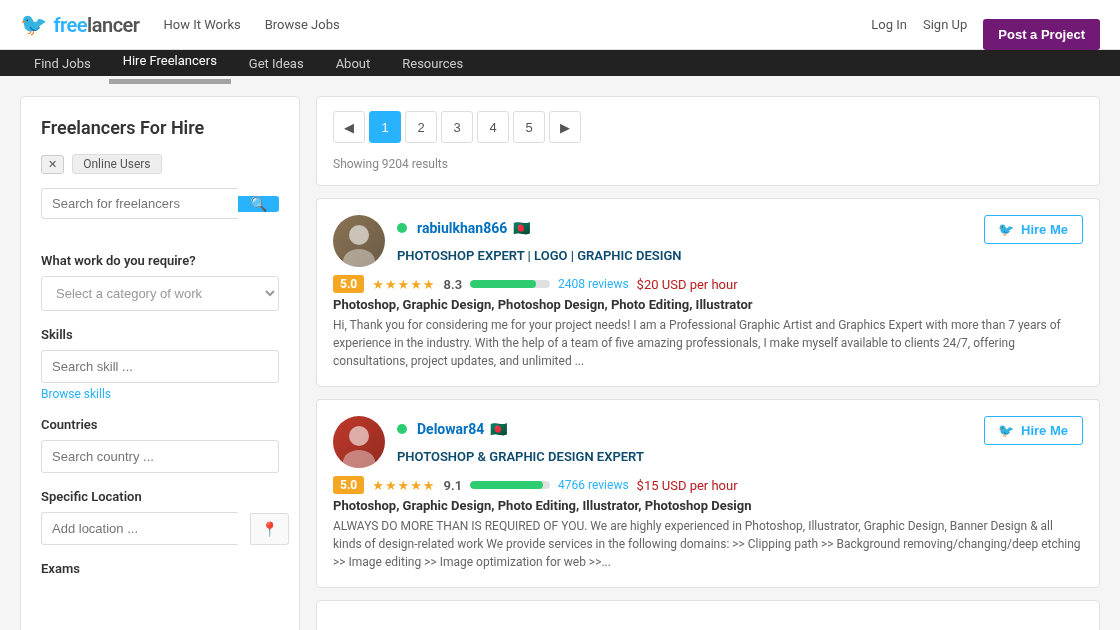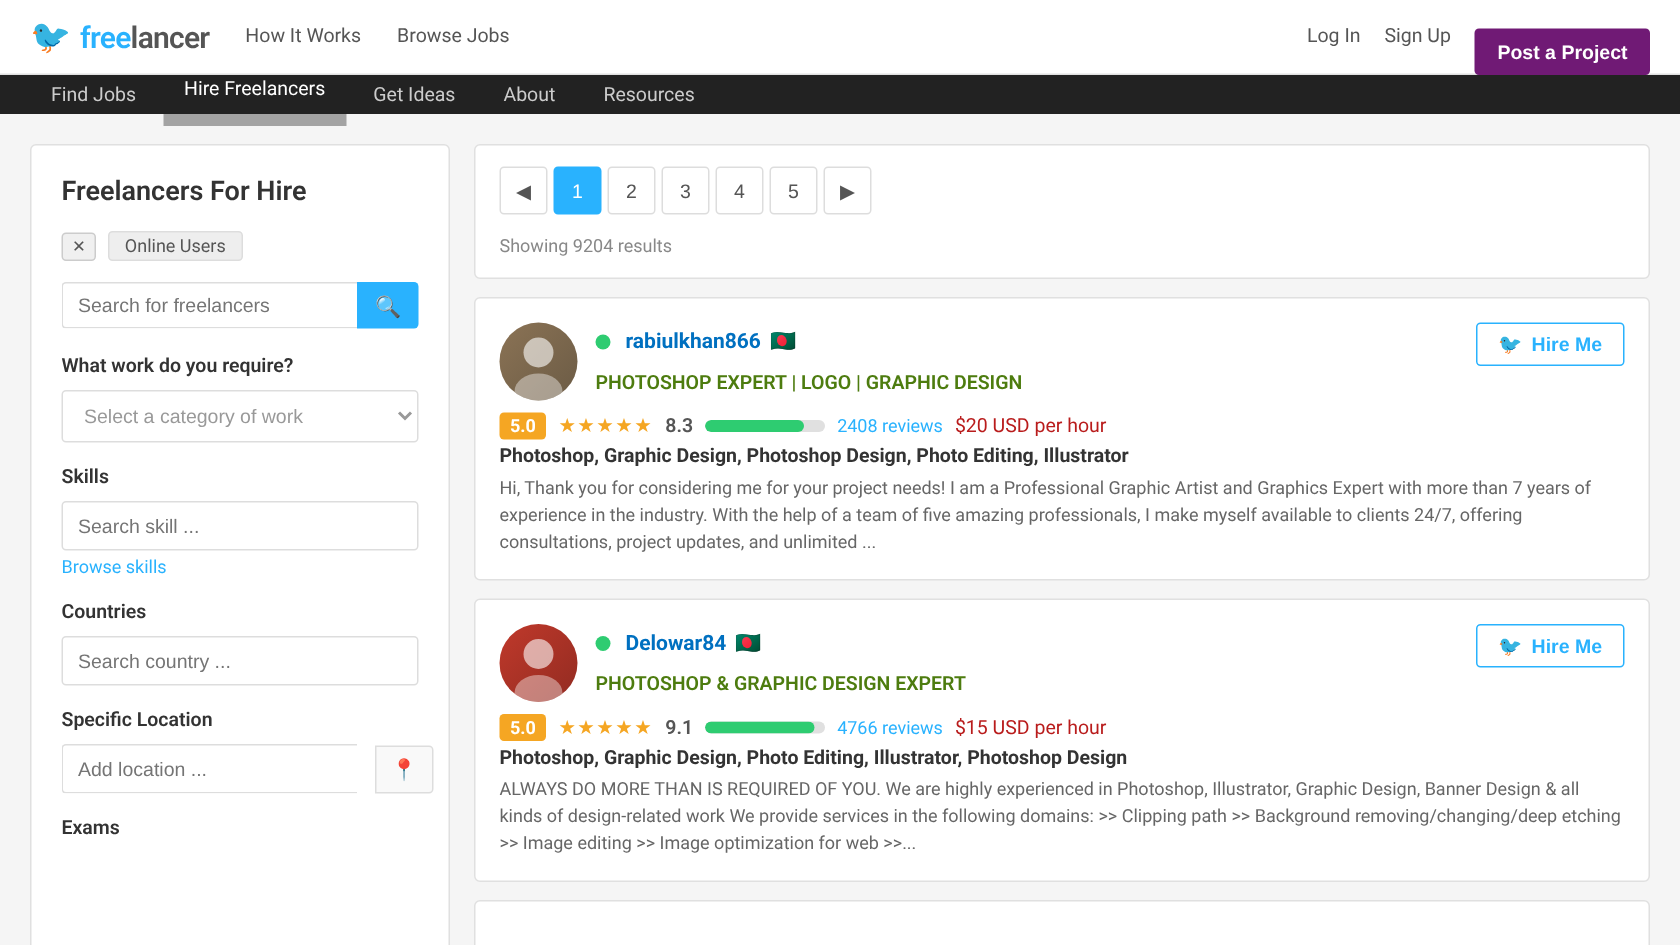--- a/index.html
+++ b/index.html
@@ -14,33 +14,33 @@
     .logo-text span { color: #29b2fe; }
     .top-nav-link { color: #555; text-decoration: none; font-size: 13px; }
     .top-nav-right { display: flex; align-items: center; gap: 16px; }
     .btn-login { color: #555; text-decoration: none; font-size: 13px; }
     .btn-signup { color: #555; text-decoration: none; font-size: 13px; }
     .btn-post { background: #701a75; color: #fff; padding: 8px 15px; border-radius: 3px; font-size: 13px; font-weight: 600; text-decoration: none; border: none; cursor: pointer; margin-top: 20px; }
 
     
     .sec-nav { background: #222; display: flex; align-items: center; padding: 0 20px; height: 26px; gap: 4px; }
     .sec-nav-item { color: #ccc; padding: 0 14px; height: 42px; display: flex; align-items: center; font-size: 13px; cursor: pointer; text-decoration: none; }
-    .sec-nav-item.active { color: #fff; border-bottom: 8px solid #a3a3a3; }
+    .sec-nav-item.active { color: #fff; border-bottom: 5px solid #a3a3a3; }
 
     
     .main { display: flex; padding: 20px; gap: 16px; min-height: 540px; }
 
     
     .sidebar { background: #fff; border: 1px solid #e0e0e0; border-radius: 4px; width: 280px; min-width: 280px; padding: 20px; }
     .sidebar-title { font-size: 18px; font-weight: 600; color: #333; margin-bottom: 16px; }
     .filter-tags { display: flex; align-items: center; gap: 8px; margin-bottom: 14px; }
     .tag-remove { background: #f0f0f0; border: 1px solid #ccc; border-radius: 3px; padding: 2px 6px; font-size: 11px; cursor: pointer; color: #555; }
     .tag-label { background: #eee; border: 1px solid #ddd; border-radius: 3px; padding: 2px 10px; font-size: 12px; color: #555; }
 
-    .search-bar { display: flex; margin-bottom: 18px; }
+    .search-bar { display: flex; margin-bottom: 34px; align-items: center; }
     .search-bar input { flex: 1; border: 1px solid #ddd; border-right: none; padding: 7px 10px; border-radius: 3px 0 0 3px; font-size: 13px; outline: none; color: #999; }
     .search-bar button { background: #29b2fe; border: none; padding: 0 12px; cursor: pointer; border-radius: 0 3px 3px 0; color: #fff; font-size: 14px; }
 
     .filter-section { margin-bottom: 16px; }
     .filter-label { font-weight: 600; font-size: 13px; color: #333; margin-bottom: 8px; }
     .filter-select { width: 100%; border: 1px solid #ddd; border-radius: 3px; padding: 8px 10px; font-size: 13px; color: #999; background: #fff; appearance: auto; }
     .filter-input { width: 100%; border: 1px solid #ddd; border-radius: 3px; padding: 8px 10px; font-size: 13px; color: #999; outline: none; }
     .browse-link { color: #29b2fe; font-size: 12px; cursor: pointer; display: block; margin-top: 4px; }
     .location-wrap { display: flex; align-items: center; gap: 12px; }
     .location-wrap input { flex: 1; border: 1px solid #ddd; border-radius: 3px 0 0 3px; padding: 8px 10px; font-size: 13px; color: #999; outline: none; border-right: none; }
@@ -57,21 +57,21 @@
     
     .card { background: #fff; border: 1px solid #e0e0e0; border-radius: 4px; padding: 16px; margin-top: 12px; }
     .card-header { display: flex; align-items: flex-start; justify-content: space-between; margin-bottom: 8px; }
     .card-user { display: flex; align-items: center; gap: 12px; }
     .avatar { width: 52px; height: 52px; border-radius: 50%; background: #ccc; overflow: hidden; position: relative; }
     .avatar-1 { background: linear-gradient(135deg, #8B7355 0%, #6B5B45 100%); }
     .avatar-2 { background: linear-gradient(135deg, #c0392b 0%, #922b21 100%); }
     .online-dot { width: 10px; height: 10px; background: #2ecc71; border-radius: 50%; display: inline-block; margin-right: 4px; vertical-align: middle; }
     .user-name { font-weight: 700; font-size: 14px; color: #0070c0; }
     .flag { font-size: 14px; }
-    .card-title { font-size: 13px; color: #4d7c0f; font-weight: 600; margin-top: 12px; }
+    .card-title { font-size: 13px; color: #0c4a6e; font-weight: 600; margin-top: 12px; }
     .hire-btn { display: flex; align-items: center; gap: 6px; background: #fff; border: 1px solid #29b2fe; color: #29b2fe; padding: 6px 14px; border-radius: 3px; font-size: 13px; font-weight: 600; cursor: pointer; white-space: nowrap; }
 
     .rating-row { display: flex; align-items: center; gap: 8px; margin: 8px 0 4px; }
     .badge-score { background: #f5a623; color: #fff; padding: 2px 7px; border-radius: 3px; font-weight: 700; font-size: 12px; }
     .stars { color: #f5a623; font-size: 13px; letter-spacing: 1px; }
     .rating-num { font-size: 13px; color: #555; font-weight: 600; }
     .progress-bar-wrap { width: 80px; height: 8px; background: #e0e0e0; border-radius: 4px; overflow: hidden; }
     .progress-bar-fill { height: 100%; background: #2ecc71; border-radius: 4px; }
     .reviews-link { color: #29b2fe; font-size: 12px; }
     .rate { font-size: 13px; color: #b91c1c; }

